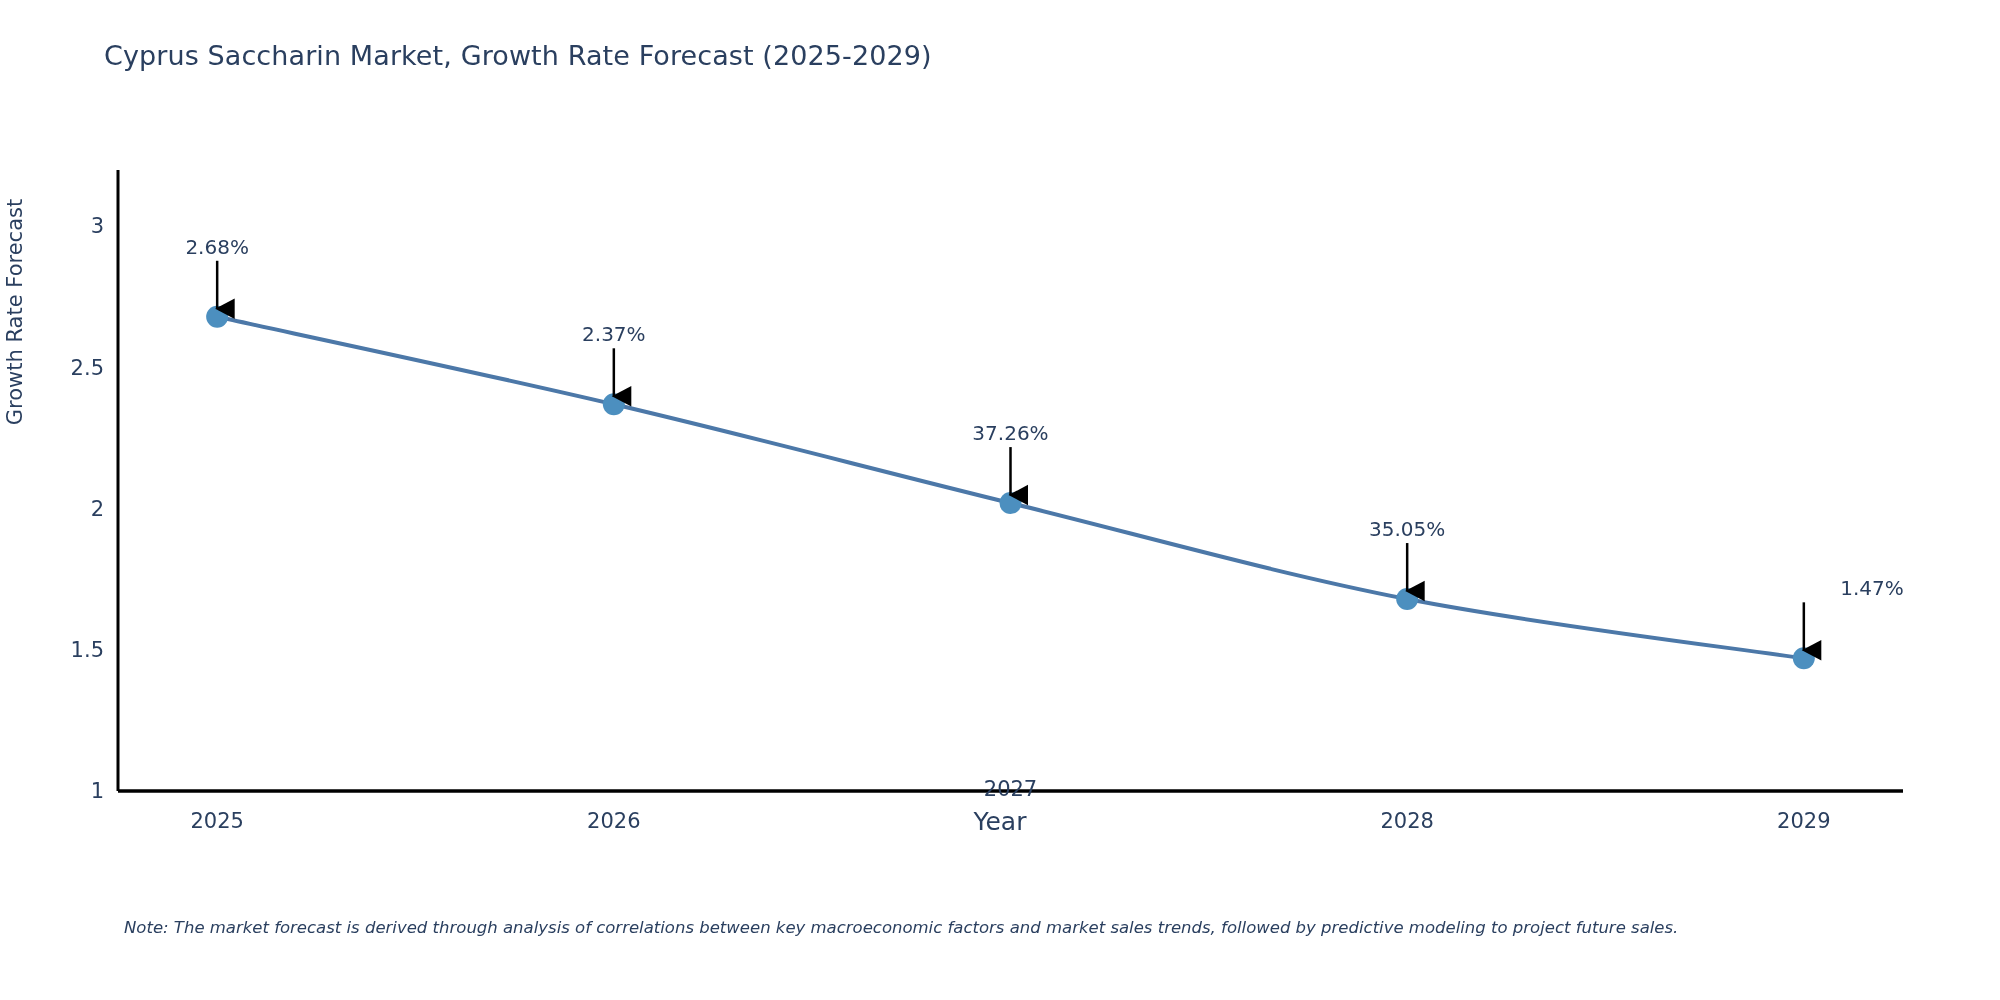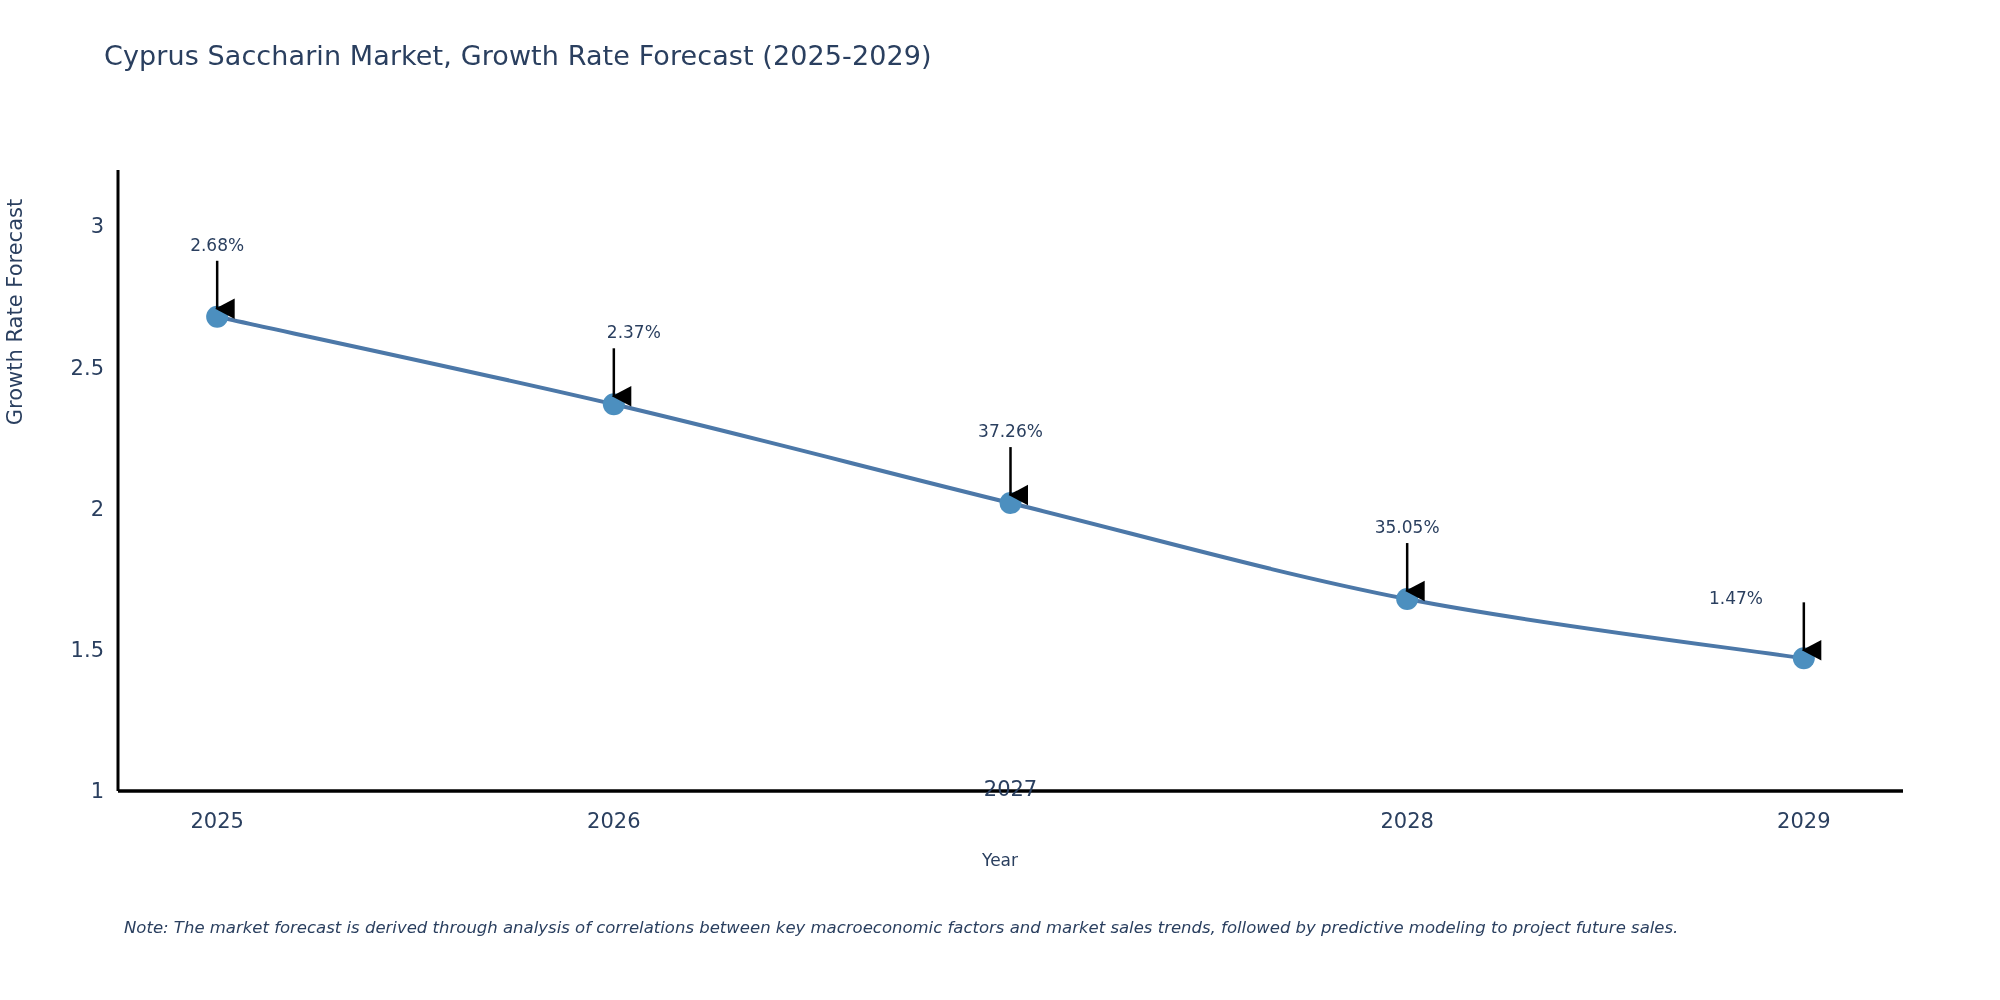--- a/index.html
+++ b/index.html
@@ -40,24 +40,24 @@
     text-align: center;
     transform-origin: center center;
     transform: rotate(-90deg) translate(0px, -145px);
     font-size: 21px;
     color: #2a3f5f;
     white-space: nowrap;
   }
   .xaxis-title {
     position: absolute;
     left: 0;
-    top: 850px;
+    top: 807px;
     width: 2000px;
     text-align: center;
-    font-size: 17px;
+    font-size: 25px;
     color: #2a3f5f;
   }
   .footnote {
     position: absolute;
     left: 124px;
     top: 918px;
     font-size: 16.5px;
     font-style: italic;
     color: #2a3f5f;
     white-space: nowrap;
@@ -81,21 +81,21 @@
   .tick-label-x {
     position: absolute;
     width: 160px;
     text-align: center;
     font-size: 21px;
     color: #2a3f5f;
     transform: translateX(-80px);
   }
   .annot-label {
     position: absolute;
-    font-size: 17px;
+    font-size: 20px;
     color: #2a3f5f;
     transform: translateX(-50%);
     white-space: nowrap;
     text-align: right;
   }
   #plot-svg {
     position: absolute;
     left: 0;
     top: 0;
   }
@@ -157,20 +157,20 @@
     </div>
   <div id="xtick-layer">
       <div class="tick-label-x" style="left: 217.167px; top: 809px;">2025</div>
       <div class="tick-label-x" style="left: 613.833px; top: 809px;">2026</div>
       <div class="tick-label-x" style="left: 1010.5px; top: 777px;">2027</div>
       <div class="tick-label-x" style="left: 1407.17px; top: 809px;">2028</div>
       <div class="tick-label-x" style="left: 1803.83px; top: 809px; text-align: center;">2029</div>
     </div>
   <div id="annot-layer">
       <div class="annot-label" style="left: 217.167px; top: 234.782px;">2.68%</div>
-      <div class="annot-label" style="left: 613.833px; top: 322.286px; margin-left: 20px;">2.37%</div>
+      <div class="annot-label" style="left: 613.833px; top: 322.286px;">2.37%</div>
       <div class="annot-label" style="left: 1010.5px; top: 421.082px;">37.26%</div>
       <div class="annot-label" style="left: 1407.17px; top: 517.055px;">35.05%</div>
-      <div class="annot-label" style="left: 1736px; top: 576.332px; margin-top: 12px;">1.47%</div>
+      <div class="annot-label" style="left: 1872px; top: 576.332px;">1.47%</div>
     </div>
 
   <div class="footnote">Note: The market forecast is derived through analysis of correlations between key macroeconomic factors and market sales trends, followed by predictive modeling to project future sales.</div>
 </div>
 
 </body></html>

